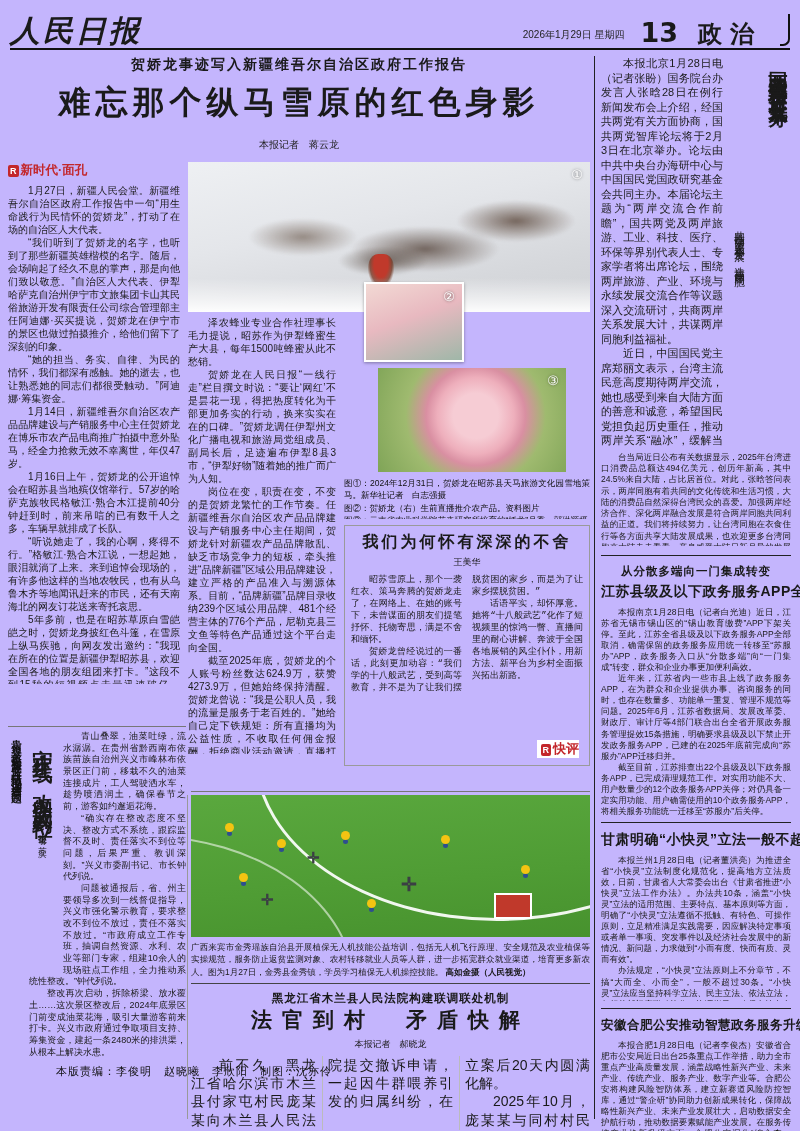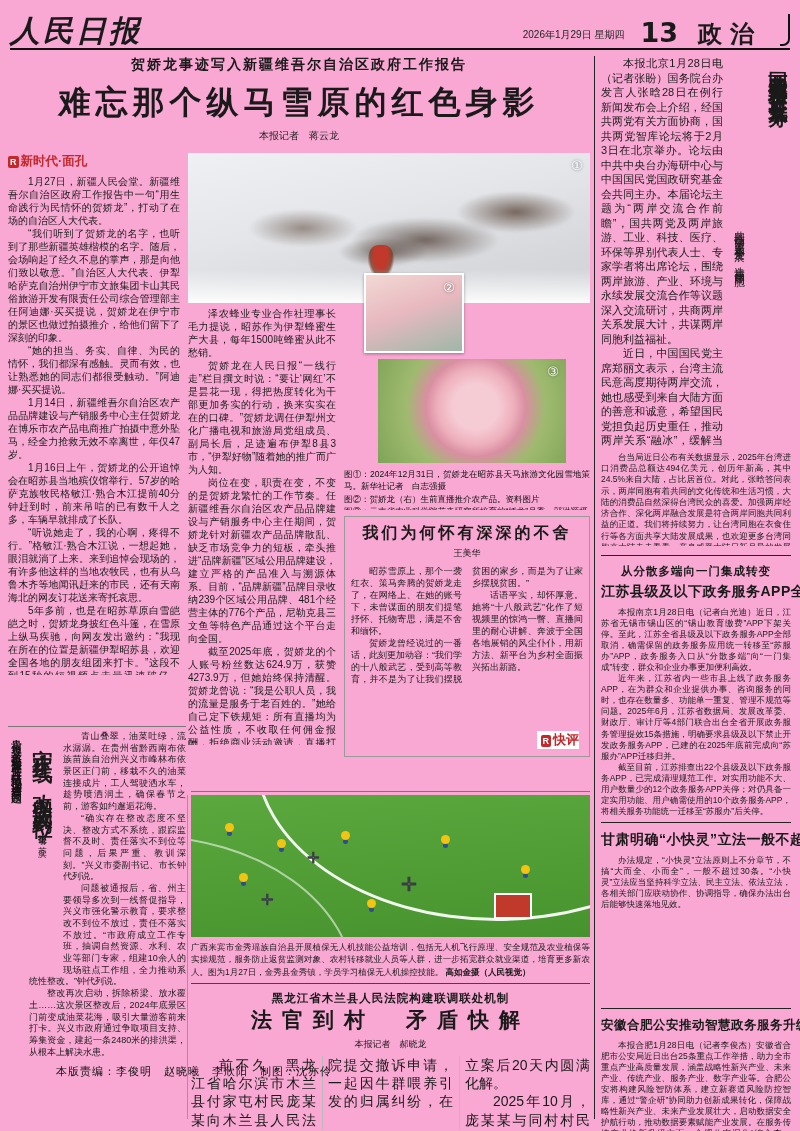--- a/index.html
+++ b/index.html
@@ -1,16 +1,16 @@
 <!DOCTYPE html>
 <html><head>
 <meta charset="utf-8">
 <style>
   html,body{margin:0;padding:0;background:#e9e7e2;}
-  .page{position:relative;width:800px;height:1131px;background:#f9a8d4;margin:0 auto;
+  .page{position:relative;width:800px;height:1131px;background:#c4b5fd;margin:0 auto;
         font-family:"Liberation Sans",sans-serif;color:#1a1a1a;overflow:hidden;}
   
   .hdr{position:absolute;left:10px;top:8px;width:780px;height:40px;border-bottom:2px solid #111;
        display:flex;align-items:flex-end;justify-content:space-between;}
   .masthead{font-family:"DejaVu Serif",serif;font-style:italic;font-weight:bold;
             font-size:30px;letter-spacing:3px;line-height:1;padding-bottom:2px;}
   .hdr-right{display:flex;align-items:flex-end;gap:16px;padding-bottom:2px;}
   .hdr-date{font-size:10px;color:#222;padding-bottom:4px;}
   .pageno{font-family:"DejaVu Sans",sans-serif;font-weight:bold;font-size:27px;line-height:1;}
   .section{font-weight:bold;font-size:24px;letter-spacing:8px;line-height:1;margin-left:4px;}
@@ -20,21 +20,21 @@
   .para{margin:0;text-indent:2em;text-align:justify;}
   .vline{position:absolute;width:1px;background:#222;}
   .hline{position:absolute;height:1px;background:#777;}
   .red{color:#c3272b;}
   .rlogo{display:inline-block;background:#c3272b;color:#fff;font-weight:bold;font-size:9px;
          padding:0 2px;border-radius:2px;margin-right:2px;line-height:12px;}
   
   .main-art{position:absolute;left:8px;top:56px;width:582px;}
   .kicker{text-align:center;font-weight:bold;font-size:14px;letter-spacing:2px;}
   .headline{text-align:center;font-weight:bold;font-size:32px;letter-spacing:5px;margin-top:7px;}
-  .byline{text-align:center;font-size:10px;margin-top:4px;color:#222;}
+  .byline{text-align:center;font-size:10px;margin-top:13px;color:#222;}
   .cols{display:flex;margin-top:10px;}
   .col1{width:172px;font-size:10px;line-height:1.3;height:522px;overflow:hidden;}
   .tagline{font-weight:bold;font-size:12.5px;margin-bottom:6px;}
   .rzone{flex:1;margin-left:8px;}
   .photo-horse{position:relative;height:150px;background:linear-gradient(168deg,#eef0f3 0%,#e4e6ea 40%,#d6d8dc 75%,#cfd1d5 100%);overflow:hidden;}
   .hblob{position:absolute;border-radius:50%;filter:blur(1px);}
   .hb1{width:120px;height:42px;right:14px;top:38px;background:radial-gradient(ellipse,rgba(92,72,60,.8),rgba(92,72,60,0) 70%);}
   .hb2{width:150px;height:46px;right:90px;top:64px;background:radial-gradient(ellipse,rgba(80,62,52,.75),rgba(80,62,52,0) 70%);}
   .hb3{width:110px;height:38px;left:60px;top:56px;background:radial-gradient(ellipse,rgba(99,80,66,.6),rgba(99,80,66,0) 70%);}
   .hb4{width:90px;height:30px;left:150px;top:84px;background:radial-gradient(ellipse,rgba(70,55,45,.65),rgba(70,55,45,0) 70%);}
@@ -48,21 +48,21 @@
   .photo-live{position:relative;width:96px;height:76px;margin:-34px 0 0 20px;
               background:linear-gradient(160deg,#f2d9d4 0%,#e8b9c0 45%,#9fb7a8 100%);
               border:2px solid #fff;box-shadow:0 1px 3px rgba(0,0,0,.35);z-index:3;}
   .photo-rose{position:relative;width:188px;height:104px;margin:6px 0 0 34px;
               background:radial-gradient(circle at 52% 46%,#f6ccd4 0 20%,#eeafbc 34%,#d98fa2 44%,#9fba6f 62%,#7fa457 100%);}
   .caps{font-size:8.5px;line-height:1.45;margin-top:5px;height:42px;overflow:hidden;color:#111;}
   .caps p{margin:0;text-align:justify;}
   .comm-box{border:1px solid #9a9a9a;margin-top:6px;padding:6px 6px 5px;position:relative;height:228px;}
   .comm-title{text-align:center;font-weight:bold;font-size:16px;letter-spacing:3px;}
   .comm-by{text-align:center;font-size:9px;margin-top:3px;}
-  .comm-body{margin-top:5px;column-count:2;column-gap:10px;font-family:Liberation Sans, sans-serif;
+  .comm-body{margin-top:5px;column-count:2;column-gap:10px;font-family:Liberation Mono, monospace;
              font-size:9px;line-height:1.34;height:180px;overflow:hidden;}
   .kuaiping{position:absolute;right:10px;bottom:7px;font-weight:bold;font-size:13px;background:#fff;padding-left:4px;}
   
   .gz{position:absolute;left:8px;top:731px;width:178px;height:372px;display:flex;}
   .gz-series{writing-mode:vertical-rl;font-size:10.5px;font-weight:bold;letter-spacing:3px;
              width:16px;height:368px;color:#111;}
   .gz-main{flex:1;margin-left:5px;position:relative;font-size:9px;line-height:1.3;overflow:hidden;height:372px;}
   .gz-head{float:left;writing-mode:vertical-rl;font-weight:bold;font-size:20px;letter-spacing:5px;
            height:228px;margin:2px 7px 4px 1px;}
   .gz-by{writing-mode:vertical-rl;font-size:8.5px;font-weight:normal;letter-spacing:1px;margin-top:8px;}
@@ -122,21 +122,21 @@
   <div class="main-art">
     <div class="kicker">贺娇龙事迹写入新疆维吾尔自治区政府工作报告</div>
     <div class="headline">难忘那个纵马雪原的红色身影</div>
     <div class="byline">本报记者　蒋云龙</div>
     <div class="cols">
       <div class="col1">
         <div class="tagline"><span class="rlogo">R</span><span class="red">新时代·面孔</span></div>
         <div>
             <p class="para">1月27日，新疆人民会堂。新疆维吾尔自治区政府工作报告中一句“用生命践行为民情怀的贺娇龙”，打动了在场的自治区人大代表。</p>
             <p class="para">“我们听到了贺娇龙的名字，也听到了那些新疆英雄楷模的名字。随后，会场响起了经久不息的掌声，那是向他们致以敬意。”自治区人大代表、伊犁哈萨克自治州伊宁市文旅集团卡山其民俗旅游开发有限责任公司综合管理部主任阿迪娜·买买提说，贺娇龙在伊宁市的景区也做过拍摄推介，给他们留下了深刻的印象。</p>
-            <p class="para">“她的担当、务实、自律、为民的情怀，我们都深有感触。灵而有效，也让熟悉她的同志们都很受触动。”阿迪娜·买买提说。</p>
+            <p class="para">“她的担当、务实、自律、为民的情怀，我们都深有感触。她的逝去，也让熟悉她的同志们都很受触动。”阿迪娜·筹集资金。</p>
             <p class="para">1月14日，新疆维吾尔自治区农产品品牌建设与产销服务中心主任贺娇龙在博乐市农产品电商推广拍摄中意外坠马，经全力抢救无效不幸离世，年仅47岁。</p>
             <p class="para">1月16日上午，贺娇龙的公开追悼会在昭苏县当地殡仪馆举行。57岁的哈萨克族牧民格敏江·熟合木江提前40分钟赶到时，前来吊唁的已有数千人之多，车辆早就排成了长队。</p>
             <p class="para">“听说她走了，我的心啊，疼得不行。”格敏江·熟合木江说，一想起她，眼泪就淌了上来。来到追悼会现场的，有许多他这样的当地农牧民，也有从乌鲁木齐等地闻讯赶来的市民，还有天南海北的网友订花送来寄托哀思。</p>
             <p class="para">5年多前，也是在昭苏草原白雪皑皑之时，贺娇龙身披红色斗篷，在雪原上纵马疾驰，向网友发出邀约：“我现在所在的位置是新疆伊犁昭苏县，欢迎全国各地的朋友组团来打卡。”这段不到15秒的短视频点击量迅速破亿，让“天马故乡”昭苏与贺娇龙一夜成名。</p>
           </div>
       </div>
       <div class="rzone">
         <div class="photo-horse">
           <span class="hblob hb1"></span>
           <span class="hblob hb2"></span>
@@ -248,20 +248,21 @@
       <div class="r-body js-body">
           <p class="para">本报南京1月28日电（记者白光迪）近日，江苏省无锡市锡山区的“锡山教育缴费”APP下架关停。至此，江苏全省县级及以下政务服务APP全部取消，确需保留的政务服务应用统一转移至“苏服办”APP，政务服务入口从“分散多端”向“一门集成”转变，群众和企业办事更加便利高效。</p>
           <p class="para">近年来，江苏省内一些市县上线了政务服务APP，在为群众和企业提供办事、咨询服务的同时，也存在数量多、功能单一重复、管理不规范等问题。2025年6月，江苏省数据局、发展改革委、财政厅、审计厅等4部门联合出台全省开展政务服务管理提效15条措施，明确要求县级及以下禁止开发政务服务APP，已建的在2025年底前完成向“苏服办”APP迁移归并。</p>
           <p class="para">截至目前，江苏排查出22个县级及以下政务服务APP，已完成清理规范工作。对实用功能不大、用户数量少的12个政务服务APP关停；对仍具备一定实用功能、用户确需使用的10个政务服务APP，将相关服务功能统一迁移至“苏服办”后关停。</p>
         </div>
     </div>
     <hr class="rrule">
     <div>
       <div class="r-head">甘肃明确“小快灵”立法一般不超30条</div>
       <div class="r-body gs-body">
+          <p class="para">本报兰州1月28日电（记者董洪亮）为推进全省“小快灵”立法制度化规范化，提高地方立法质效，日前，甘肃省人大常委会出台《甘肃省推进“小快灵”立法工作办法》。办法共10条，涵盖“小快灵”立法的适用范围、主要特点、基本原则等方面，明确了“小快灵”立法遵循不抵触、有特色、可操作原则，立足精准满足实践需要，因应解决特定事项或者单一事项、突发事件以及经济社会发展中的新情况、新问题，力求做到“小而有度、快而有质、灵而有效”。</p>
           <p class="para">办法规定，“小快灵”立法原则上不分章节，不搞“大而全、小而全”，一般不超过30条。“小快灵”立法应当坚持科学立法、民主立法、依法立法，各相关部门应联动协作、协调指导，确保办法出台后能够快速落地见效。</p>
         </div>
     </div>
     <hr class="rrule">
     <div>
       <div class="r-head" style="font-size:12.5px;">安徽合肥公安推动智慧政务服务升级</div>
       <div class="r-body ah-body">
           <p class="para">本报合肥1月28日电（记者李俊杰）安徽省合肥市公安局近日出台25条重点工作举措，助力全市重点产业高质量发展，涵盖战略性新兴产业、未来产业、传统产业、服务产业、数字产业等。合肥公安将构建风险智防体系，建立新赛道风险防控智库，通过“警企研”协同助力创新成果转化，保障战略性新兴产业、未来产业发展壮大，启动数据安全护航行动，推动数据要素赋能产业发展。在服务传统产业焕新升级方面，合肥公安深化“综合查一次”改革，严格规范涉企执法行为。</p>
         </div>
     </div>

